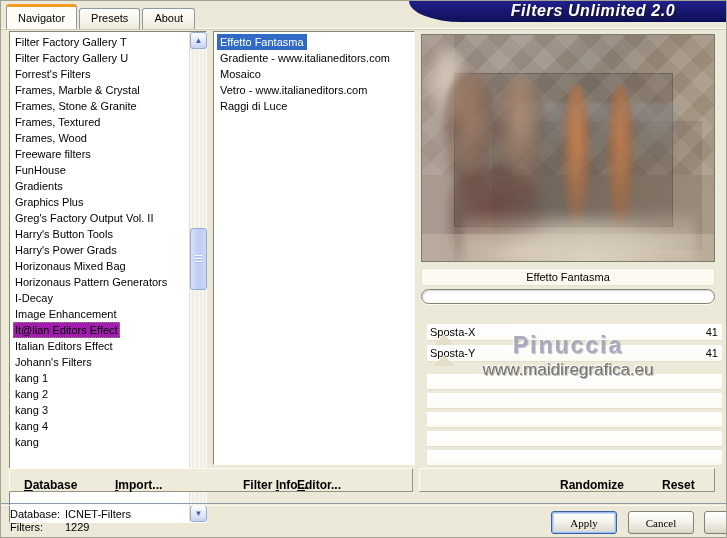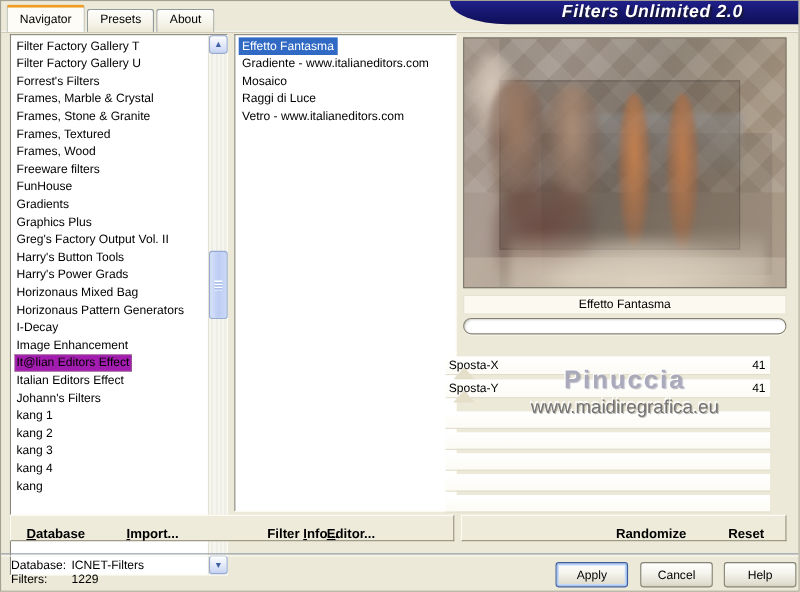--- a/index.html
+++ b/index.html
@@ -114,21 +114,21 @@
   .pv-bottomlight { left:0; bottom:0; width:100%; height:12%; background:rgba(214,202,184,.35); }
 
   
   #caption-row { position:absolute; left:420px; top:267px; width:294px; height:18px;
     background:#FBF9F0; border:1px solid #E4E0CD; text-align:center; line-height:16px; }
   #progress { position:absolute; left:420px; top:288px; width:294px; height:15px;
     background:#fff; border:1px solid #84816E; border-radius:8px;
     box-shadow:inset 1px 1px 2px rgba(0,0,0,.18), 0 1px 0 #FBFAF2; }
 
   
-  #right-rows { position:absolute; left:404px; top:323px; width:295px; }
+  #right-rows { position:absolute; left:426px; top:323px; width:295px; }
   .slider-row { position:relative; height:17px; margin-bottom:4px;
     background:linear-gradient(180deg,#FFFFFF,#FCFBF5);
     border-bottom:1px solid #E2DECB; line-height:17px; }
   .slider-row .s-label { position:absolute; left:3px; top:0; }
   .slider-row .s-value { position:absolute; right:4px; top:0; }
   .slider-thumb { position:absolute; left:7px; bottom:-5px; width:0; height:0;
     border-left:10px solid transparent; border-right:10px solid transparent;
     border-bottom:11px solid #E5DFCA; }
   .slider-row.empty { height:16px; margin-bottom:3px; }
   .slots-gap { height:8px; }
@@ -156,23 +156,23 @@
   #toolbar-right .tool-btn:nth-child(2) { left:242px; }
 
   .bottom-sep { position:absolute; left:0; top:502px; width:100%; height:3px;
     border-top:1px solid #8E9AA5; border-bottom:1px solid #FBFAF2; }
 
   
   #status { position:absolute; left:9px; top:507px; line-height:13px; }
   .status-row { display:flex; }
   .status-row .st-label { width:55px; }
   .xp-btn { position:absolute; top:510px; width:66px; height:23px;
-    font-family:Liberation Sans, sans-serif; font-size:11px; color:#000;
+    font-family:Liberation Serif, serif; font-size:11px; color:#000;
     background:linear-gradient(180deg,#FFFFFF 0%,#F4F3EC 45%,#E0DDCF 90%,#D6D2C2 100%);
-    border:1px solid #848274; border-radius:3px; cursor:default; }
+    border:1px solid #848274; border-radius:3px; cursor:default;margin-left:46px; }
   .xp-btn.default { border-color:#40609C;
     box-shadow:inset 0 0 0 1px #9DBDF0, inset 0 0 0 2px #C4D8F8; }
   #btn-apply { left:504px; } #btn-cancel { left:581px; } #btn-help { left:657px; }
 </style>
 </head>
 <body>
 
 <div class="dialog">
 
   <div class="banner">
@@ -220,22 +220,22 @@
       <div class="sb-thumb"></div>
       <div class="sb-btn sb-down">▼</div>
     </div>
   </div>
 
   <div class="sunken" id="filter-panel">
     <ul id="filter-list">
         <li class="selected"><span class="sel-wrap">Effetto Fantasma</span></li>
         <li><span class="sel-wrap">Gradiente - www.italianeditors.com</span></li>
         <li><span class="sel-wrap">Mosaico</span></li>
+        <li><span class="sel-wrap">Vetro - www.italianeditors.com</span></li>
         <li><span class="sel-wrap">Raggi di Luce</span></li>
-        <li><span class="sel-wrap">Vetro - www.italianeditors.com</span></li>
       </ul>
   </div>
 
   <div id="preview">
     <div class="pv-base"></div>
     <div class="pv-chevrons"></div>
     <div class="pv-leftband"></div>
     <div class="pv-innerrect"></div>
     <div class="pv-innerrect2"></div>
     <div class="pv-sky"></div>

